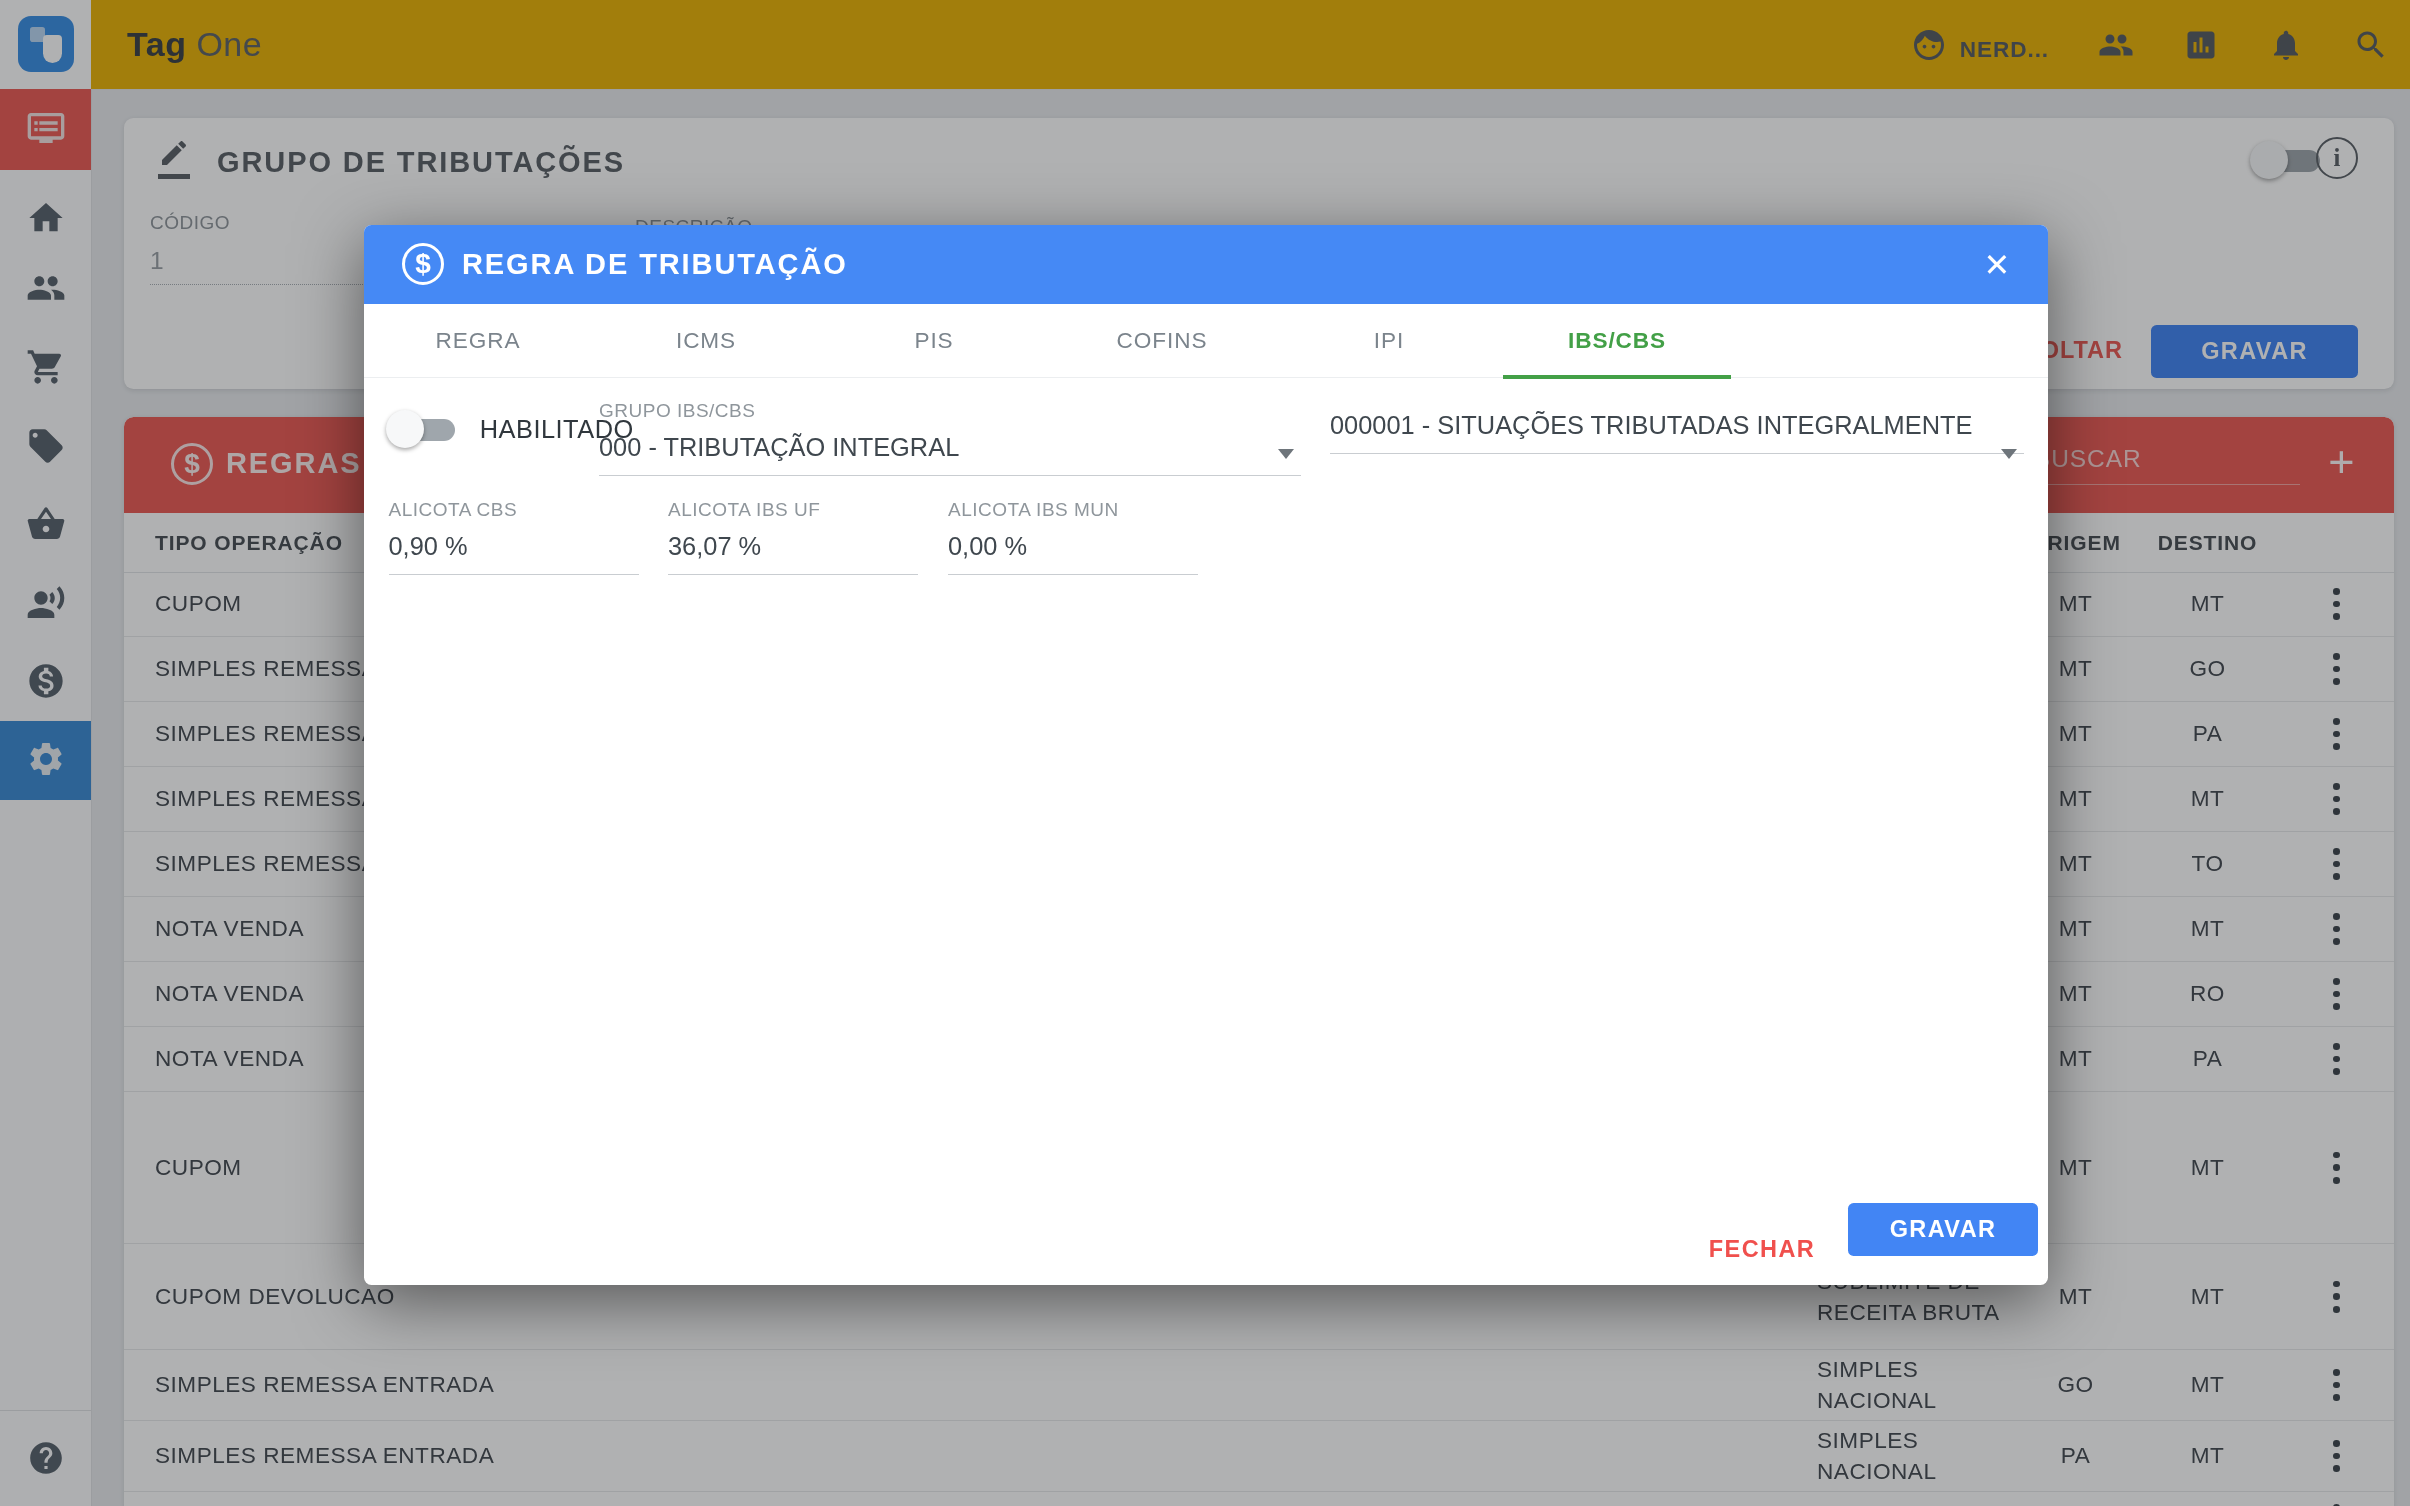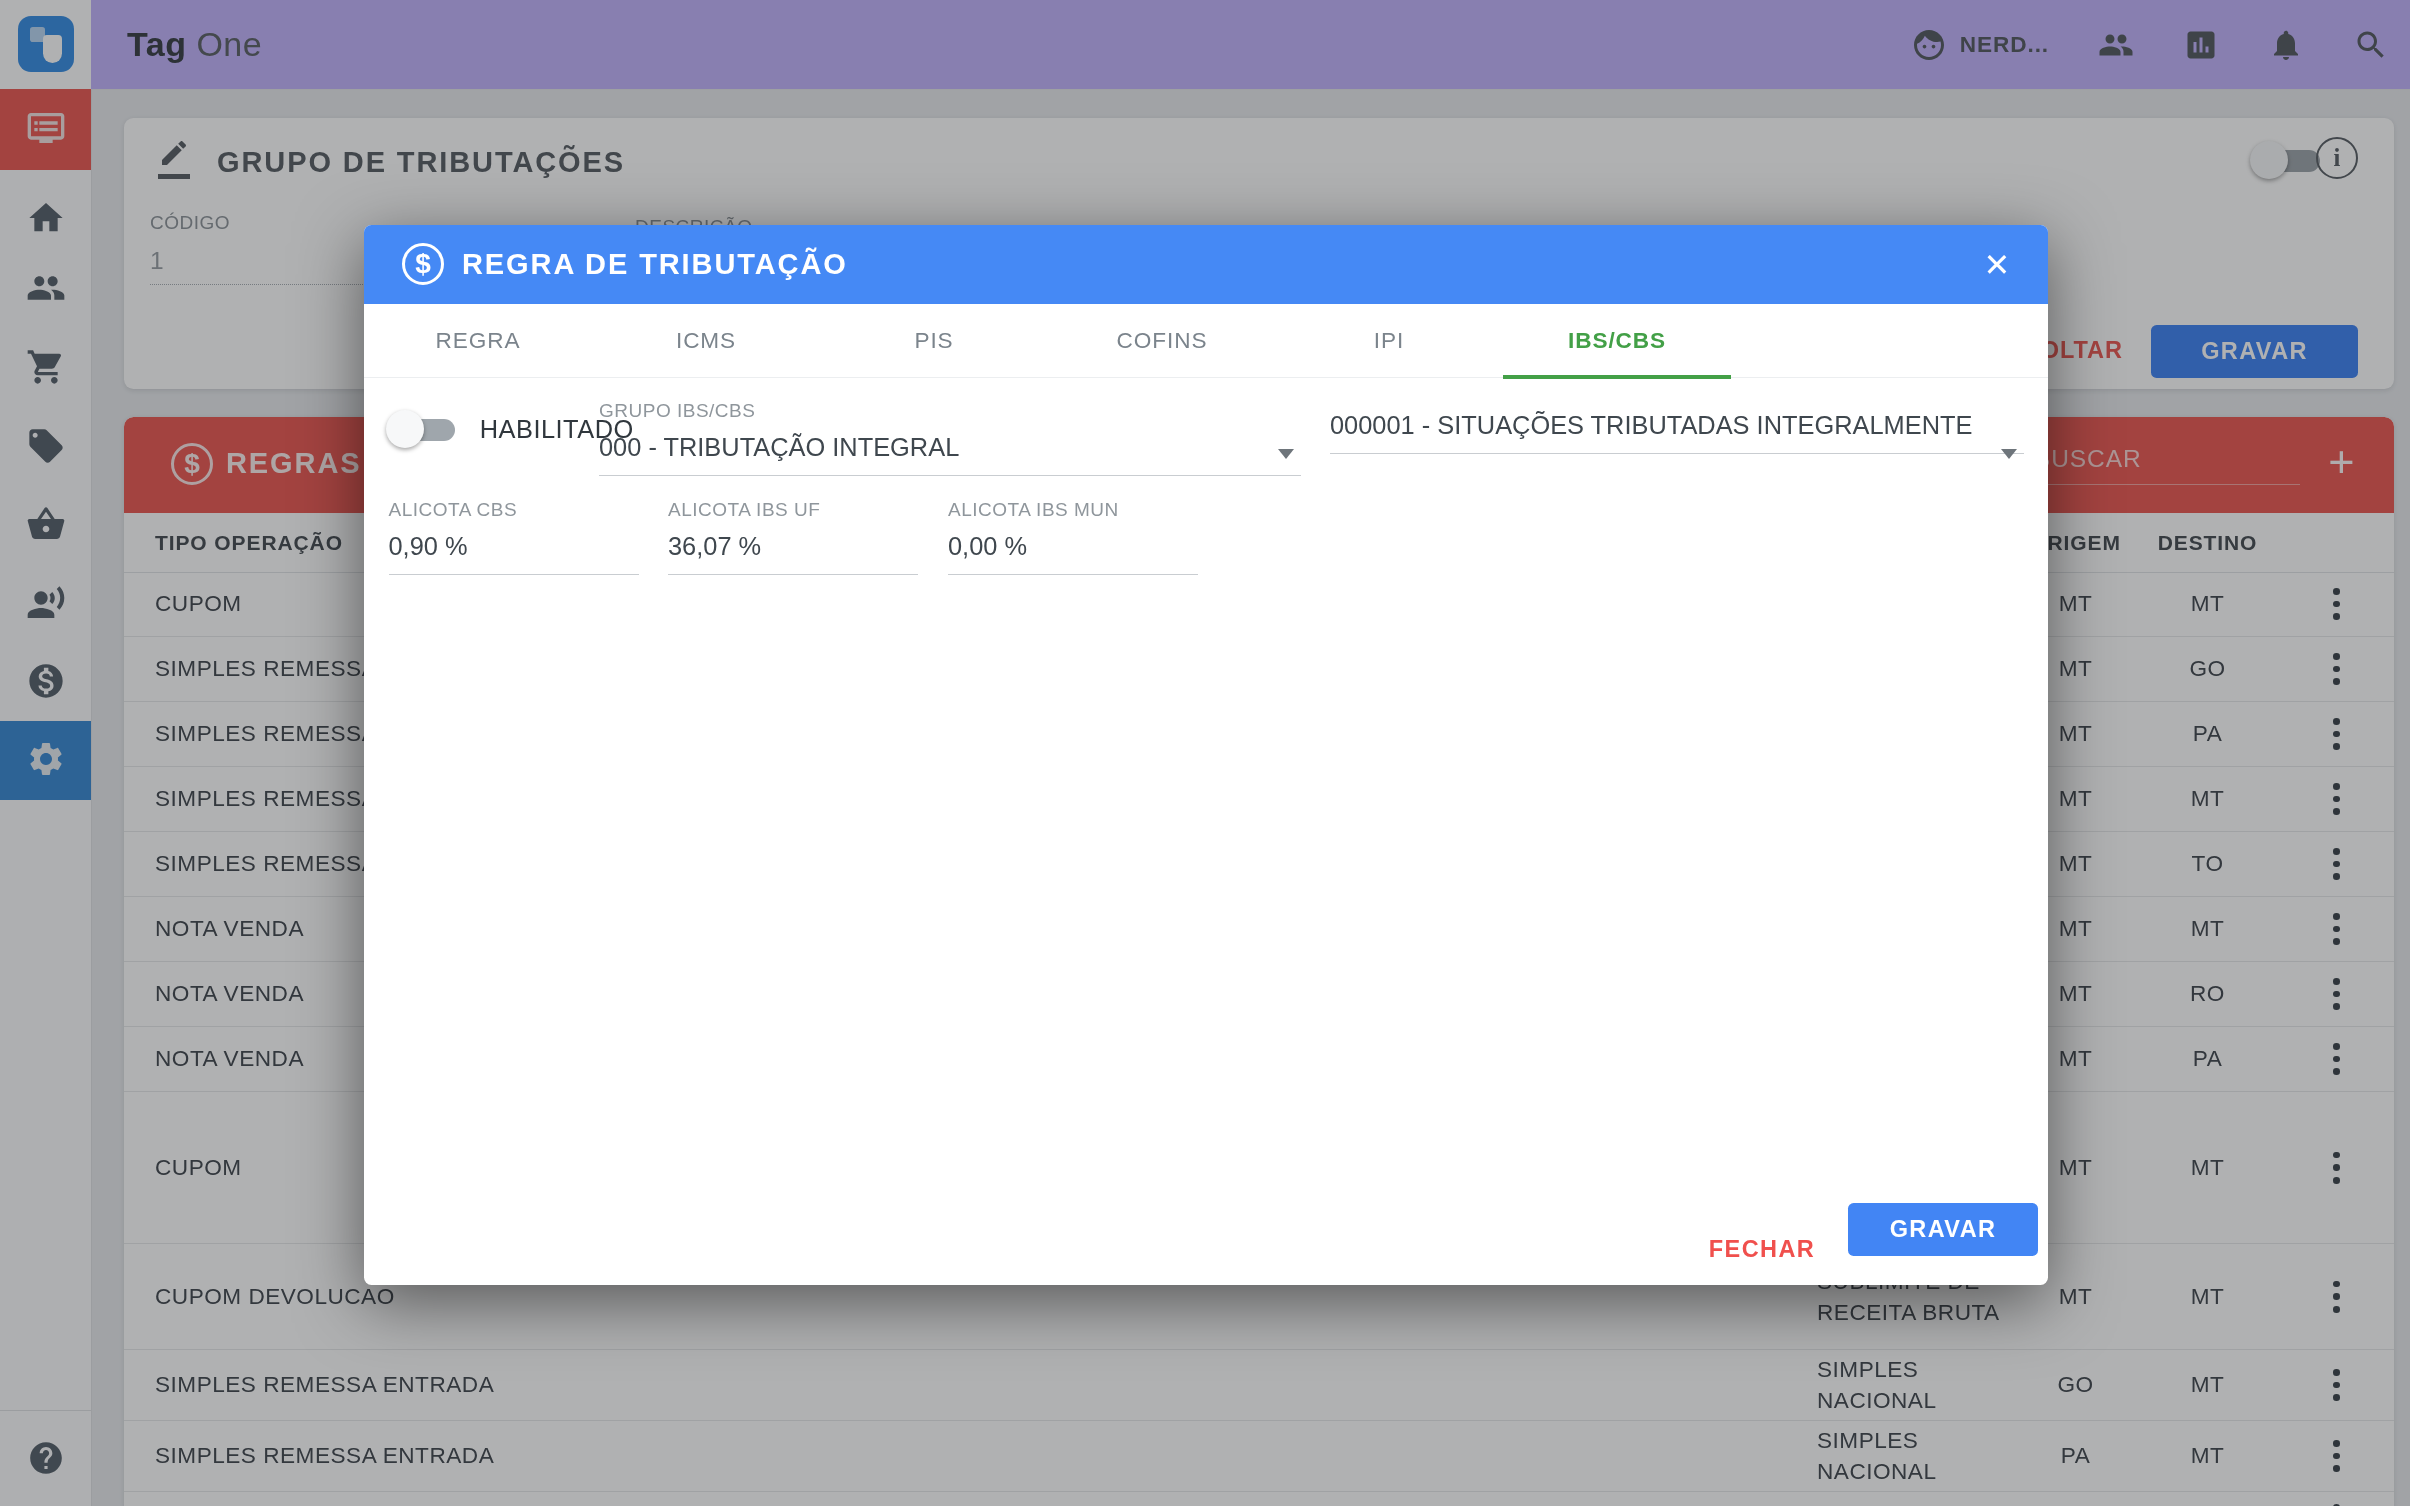--- a/index.html
+++ b/index.html
@@ -1,26 +1,26 @@
 <!DOCTYPE html>
 <html style="--hdr-blue: #4589F5; --btn-blue: #4285F4; --red: #EC5B56; --sb-blue: #3D8BD4; --green: #43A047; --logo-blue: #3B8FE4;font-size:15px"><head>
 <meta charset="utf-8">
 <style>
   html,body{margin:0;padding:0;background:#2a2d30;}
   #stage{position:relative;width:2411px;height:1507px;overflow:hidden;
     background:#E9EBEE;font-family:"Liberation Sans",sans-serif;
     -webkit-font-smoothing:antialiased;}
   
-  #topbar{position:absolute;left:91px;top:0;width:2319px;height:89px;background:#c4b5fd;
+  #topbar{position:absolute;left:91px;top:0;width:2319px;height:89px;background:#eab308;
     border-bottom:0.9px solid #E4E6E9;display:flex;align-items:center;}
   .brand{margin-left:36px;font-size:34px;color:#3C4248;letter-spacing:0.5px;}
   .brand b{font-weight:700;}
   .brand span{font-weight:400;color:#5F6469;}
   .tb-right{position:absolute;right:21px;top:0;height:89px;display:flex;align-items:center;gap:49px;}
-  .tb-user{display:flex;align-items:center;gap:13px;color:#575D63;font-size:22.6px;font-weight:600;letter-spacing:0.9px;}
+  .tb-user{display:flex;align-items:flex-end;gap:13px;color:#575D63;font-size:22.6px;font-weight:600;letter-spacing:0.9px;}
   .tb-ic{width:36px;height:36px;color:#575D63;}
   .tb-ic svg{width:36px;height:36px;fill:currentColor;}
   
   #sidebar{position:absolute;left:0;top:0;width:91px;height:1507px;background:#FDFDFE;
     border-right:0.9px solid #E0E2E5;}
   #logo-tile{position:absolute;left:0;top:0;width:91px;height:89px;background:#fff;}
   #logo{position:absolute;left:18px;top:16px;width:56px;height:56px;border-radius:13px;background:var(--logo-blue);}
   #logo .l1{position:absolute;left:12.2px;top:11.3px;width:15px;height:15px;background:#BBD7F4;border-radius:2.8px;}
   #logo .l2{position:absolute;left:24.5px;top:19px;width:19px;height:28px;background:#FFFFFF;border-radius:3.8px 3.8px 9.4px 9.4px;}
   .sb-item{position:absolute;left:0;width:91px;height:79px;display:flex;align-items:center;justify-content:center;color:#59636D;}

